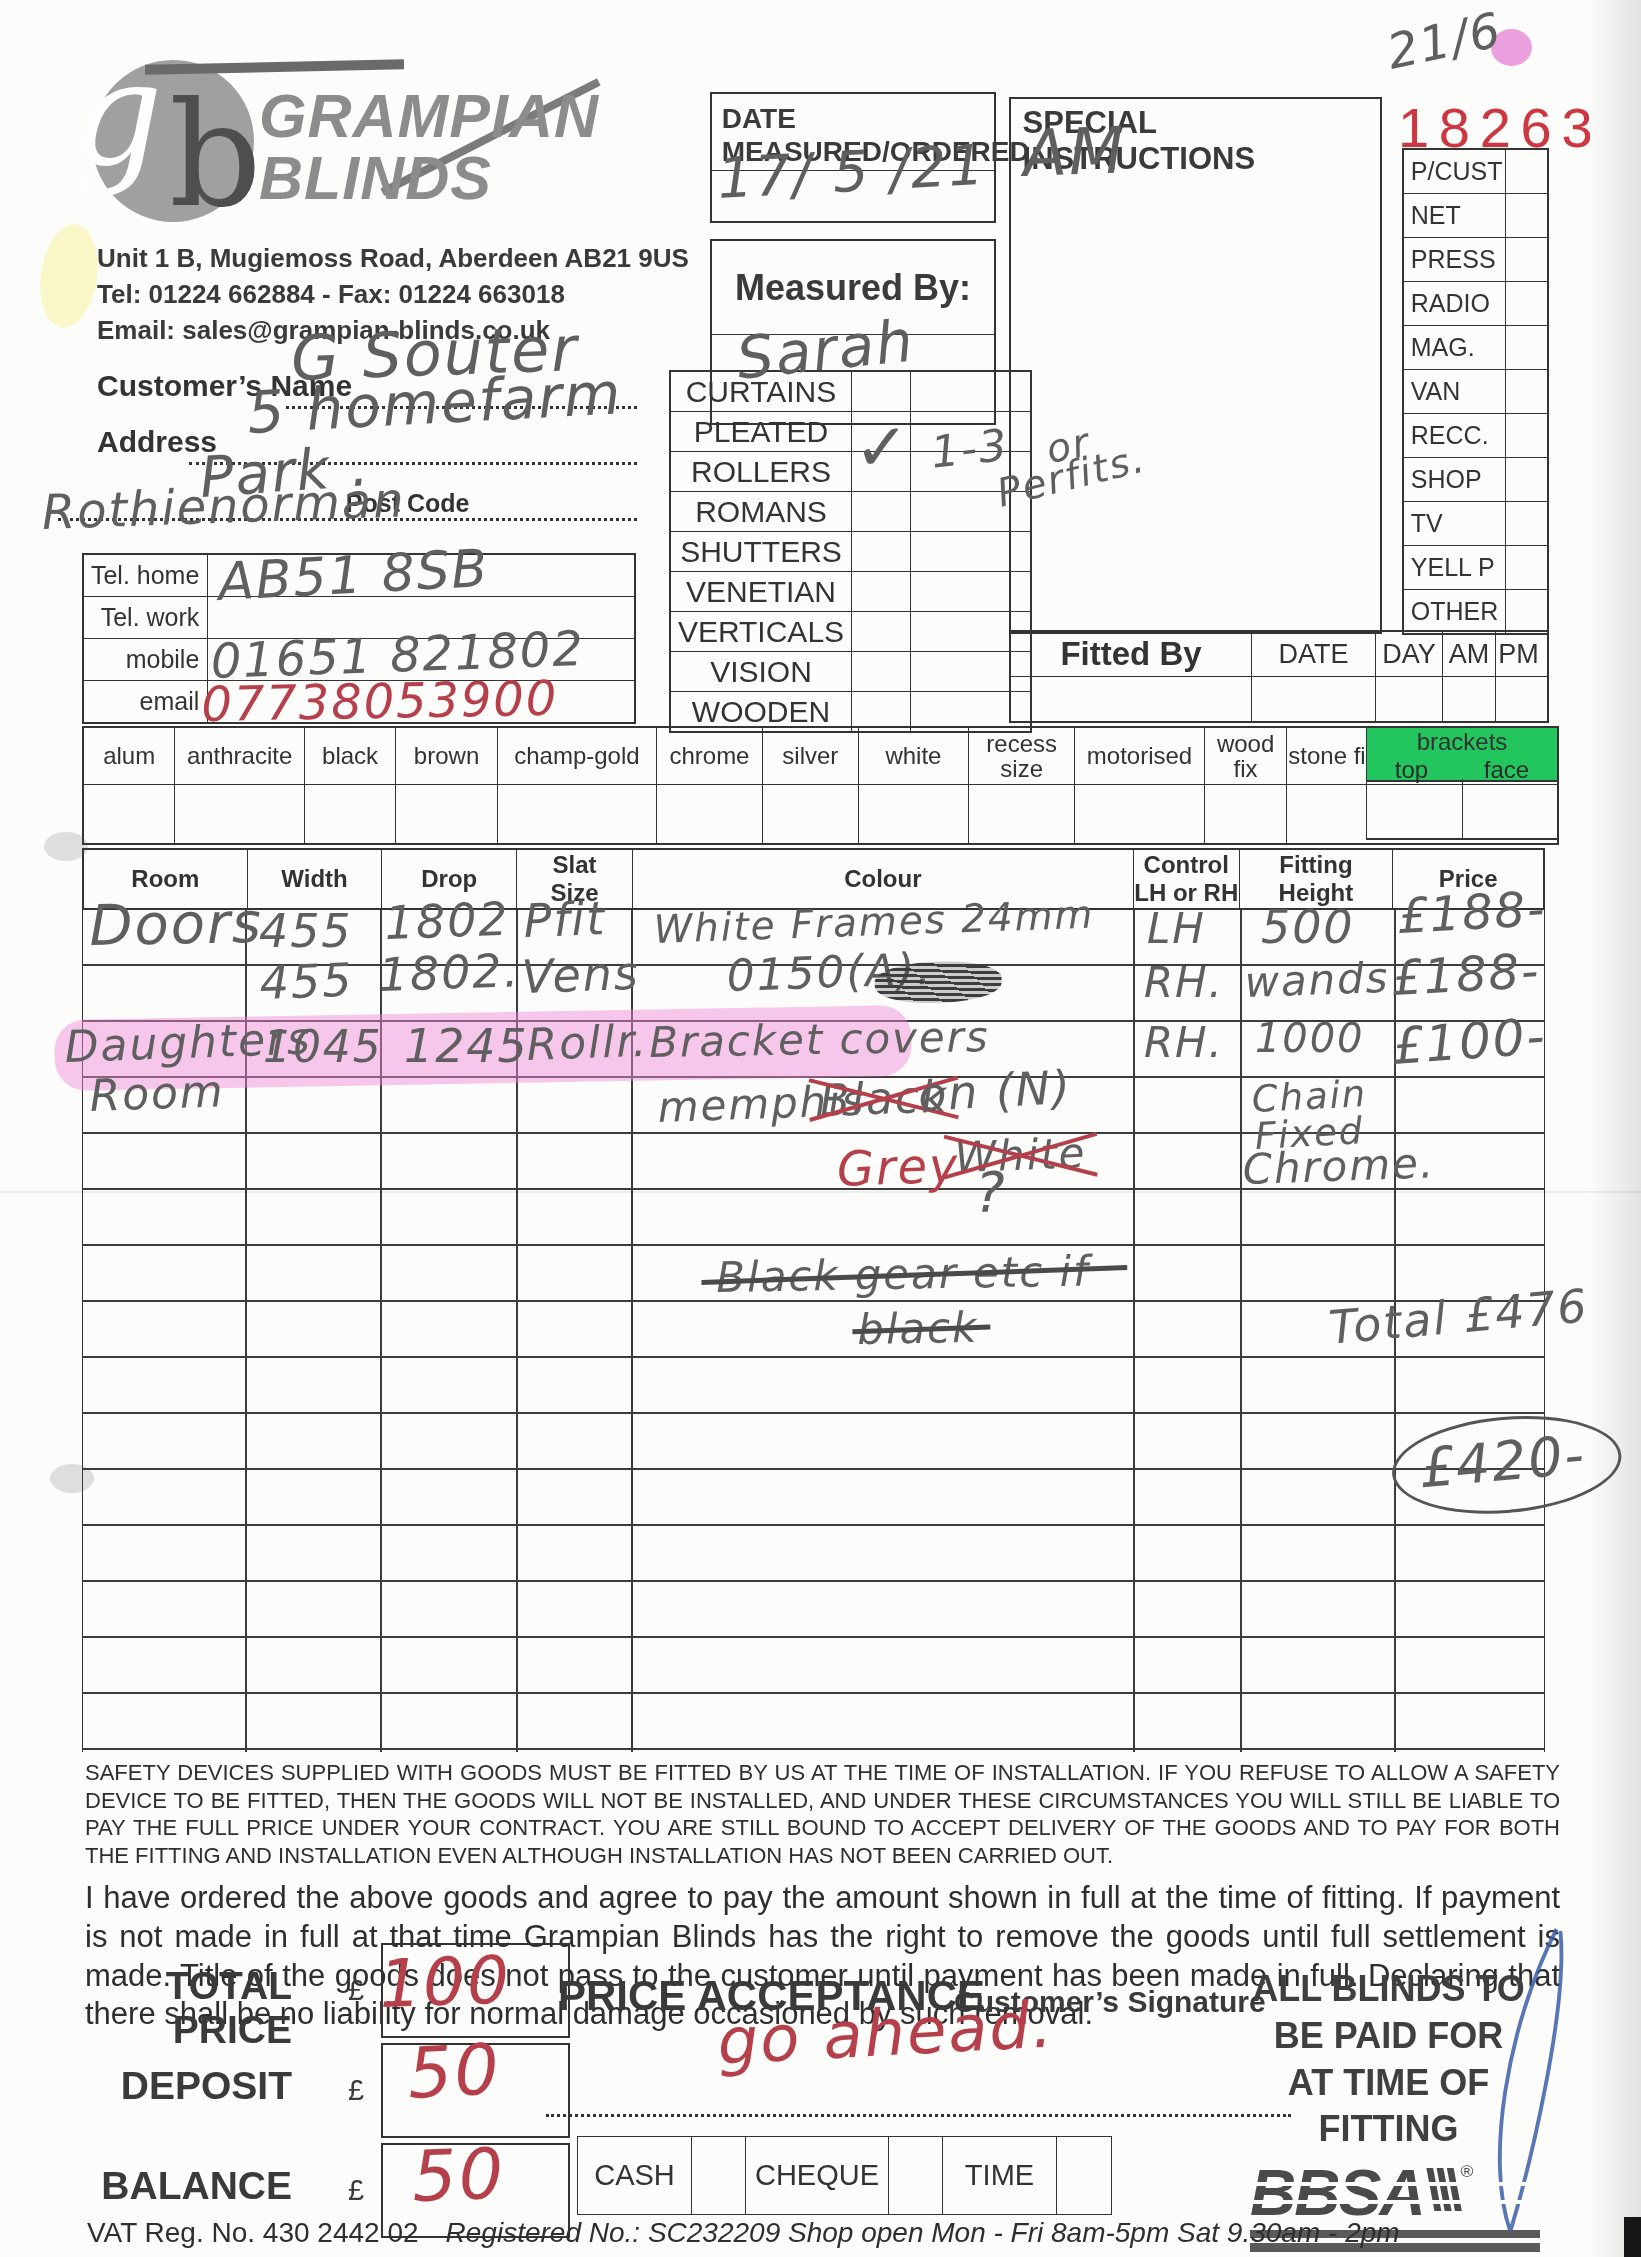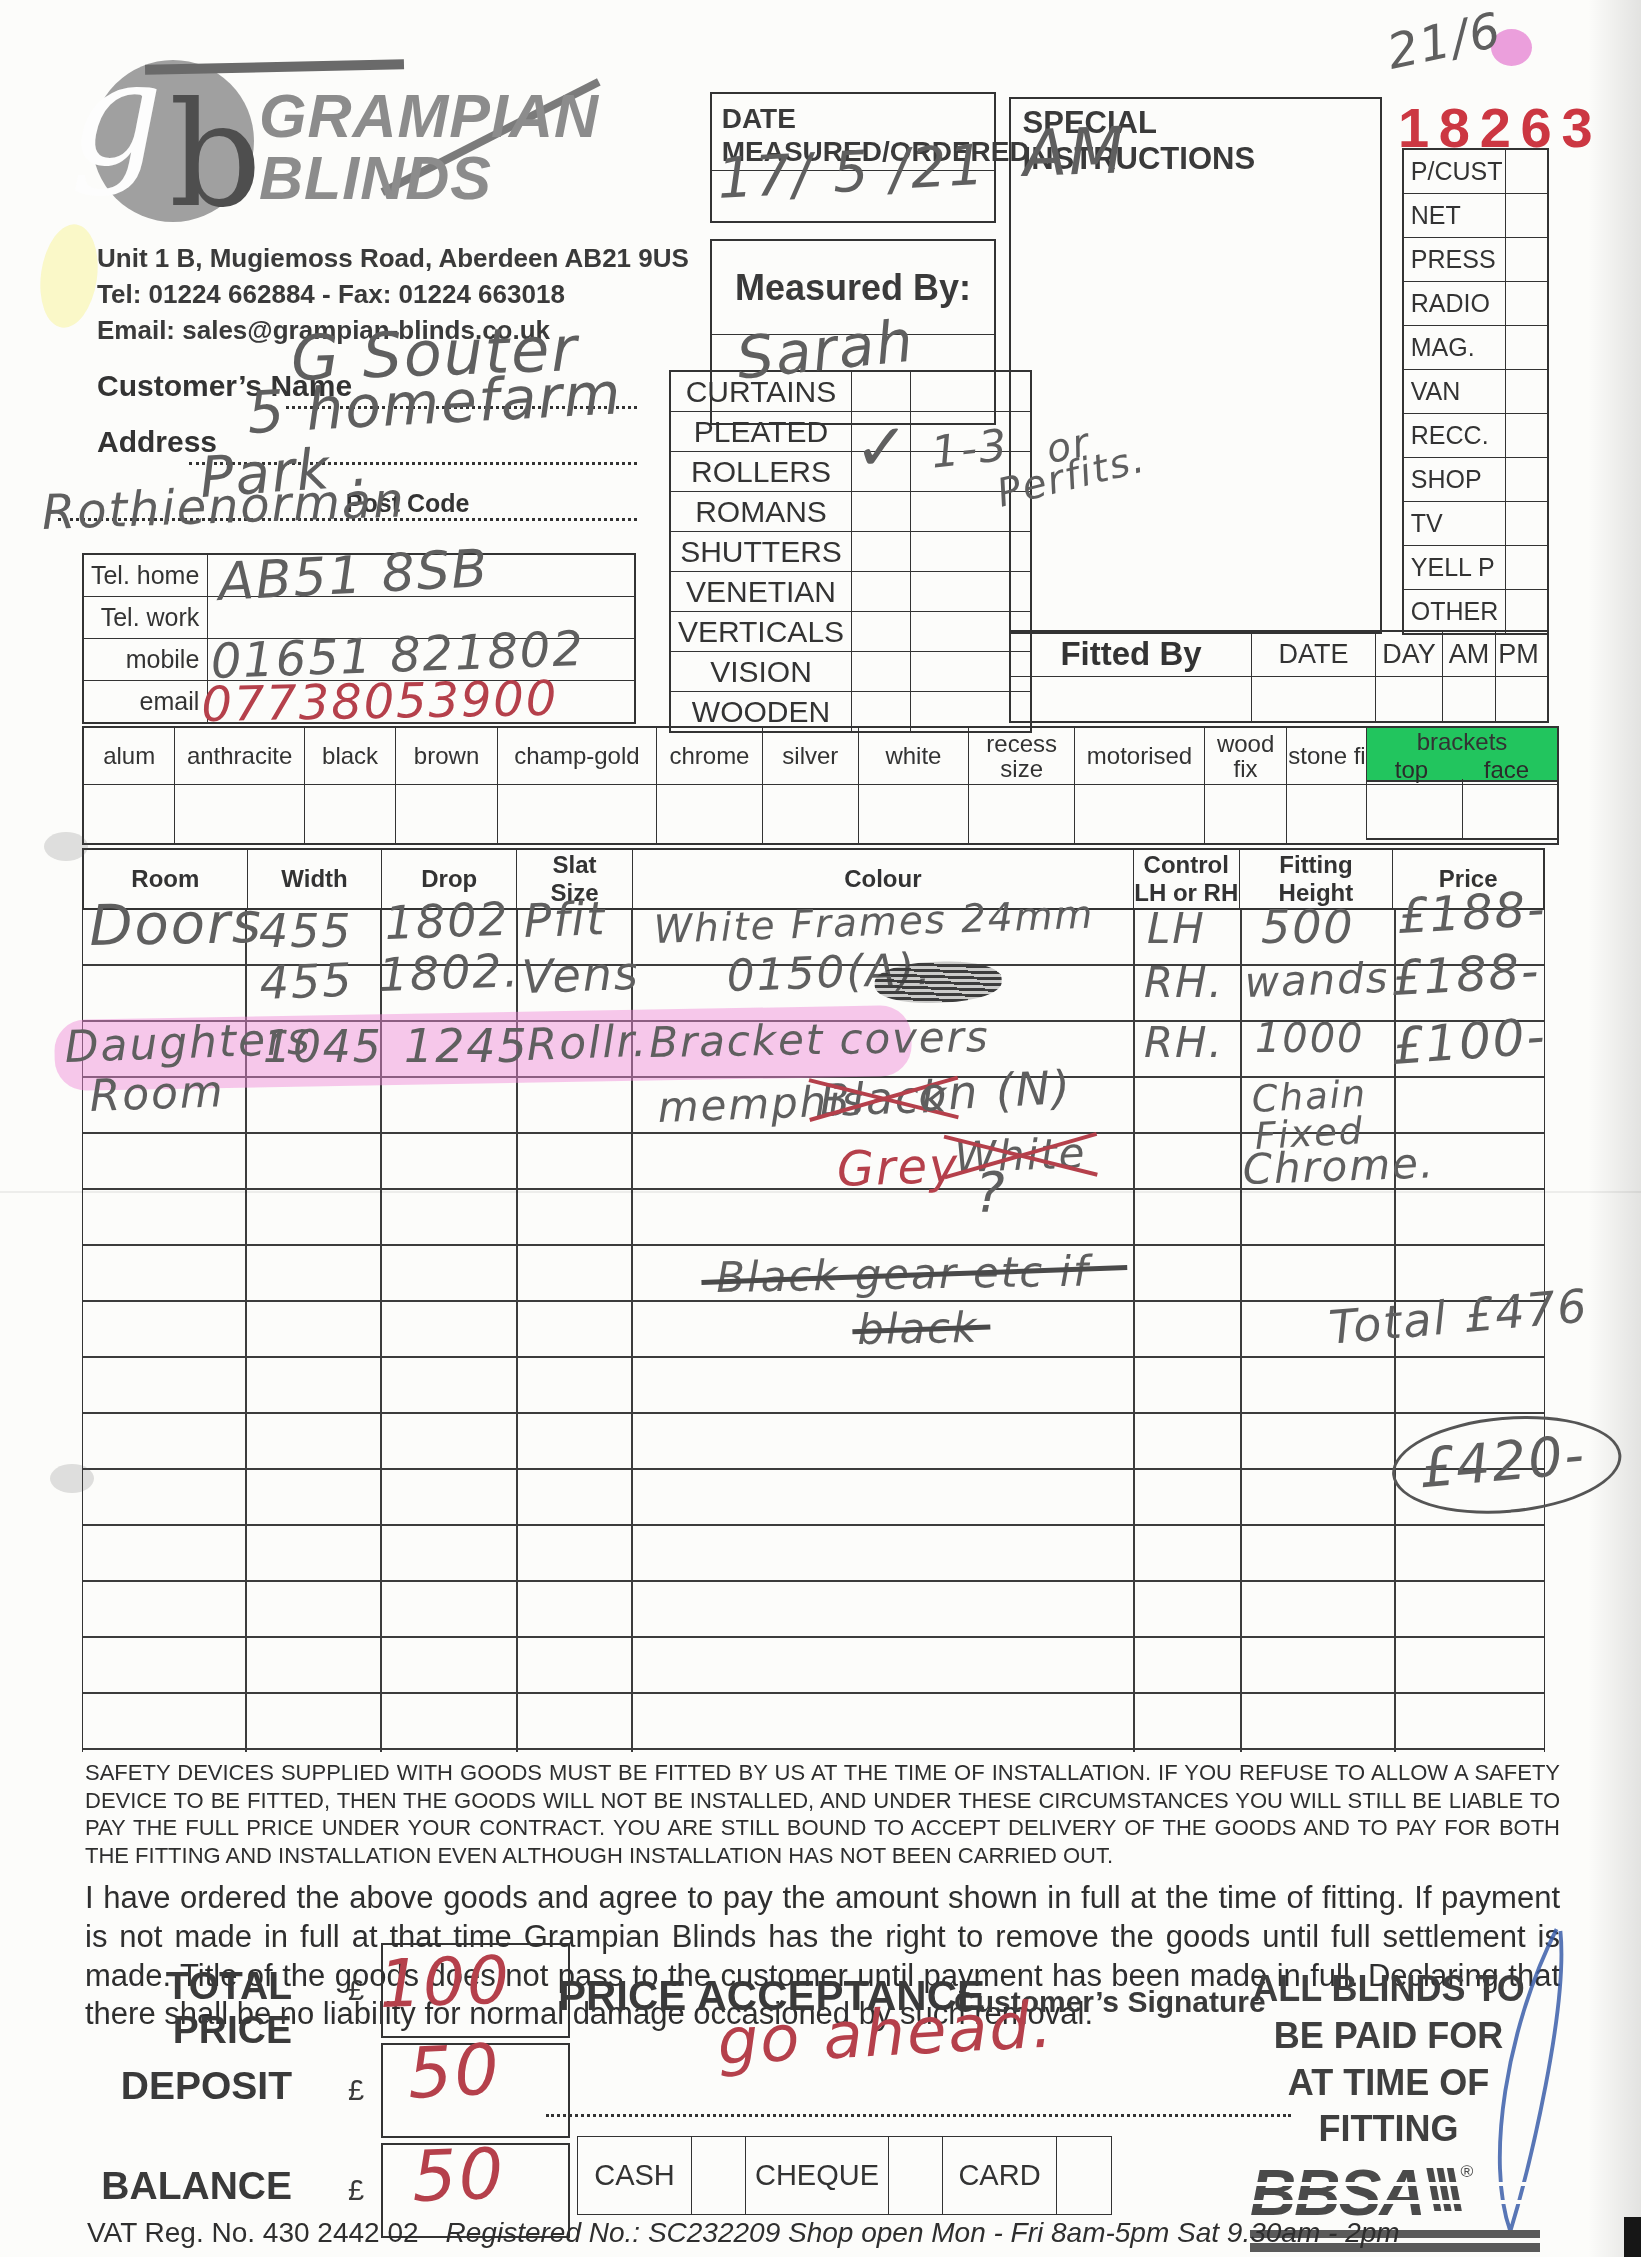--- a/index.html
+++ b/index.html
@@ -126,21 +126,21 @@
   .scribble{background:repeating-linear-gradient(4deg,#3d3d3d 0 2.9px,rgba(60,60,60,.25) 2.9px 5.8px);border-radius:45%;transform:rotate(-2deg);}
   .strike{position:absolute;}
   .strike::after{content:"";position:absolute;left:-4%;right:-10%;top:46%;height:4.8px;background:#4a4a4a;transform:rotate(-1deg);}
   .x-red{position:absolute;}
   .x-red::before,.x-red::after{content:"";position:absolute;left:-10%;right:-10%;top:45%;height:3.9px;background:#b5404b;}
   .x-red::before{transform:rotate(16deg);}
   .x-red::after{transform:rotate(-14deg);}
   .circled{border:3.9px solid #555;border-radius:50%;padding:15.4px 33px 21px 25px;}
 
   
-  .order-no{left:1398px;top:95px;font-weight:bold;font-size:56px;letter-spacing:9.7px;color:#cc3742;}
+  .order-no{left:1398px;top:95px;font-weight:normal;font-size:56px;letter-spacing:9.7px;color:#cc3742;}
   .pink-dot{left:1491px;top:29px;width:41px;height:37px;border-radius:50%;background:#eb9fdc;}
   .yellow-blob{left:41px;top:224px;width:56px;height:104px;border-radius:50%;background:rgba(248,244,150,0.5);transform:rotate(8deg);}
   .crease{left:0;top:1191px;width:1641px;height:1.9px;background:rgba(0,0,0,0.06);}
   .edge-shade{right:0;top:0;width:53px;height:2257px;background:linear-gradient(to right,rgba(0,0,0,0),rgba(0,0,0,0.10));}
   .corner-black{left:1624px;top:2217px;width:17.4px;height:41px;background:#161616;}
   .punch{width:44px;height:29px;border-radius:50%;background:rgba(90,90,90,0.18);}
 </style>
 </head>
 <body>
 
@@ -431,21 +431,21 @@
 
   <div class="abs accept-title">PRICE ACCEPTANCE</div>
   <div class="abs accept-sub">Customer’s Signature</div>
   <div class="abs dotted sig-line"></div>
 
   <div class="abs pay-strip">
     <div class="pay-cell pw-l">CASH</div>
     <div class="pay-cell pw-s"></div>
     <div class="pay-cell pw-l2">CHEQUE</div>
     <div class="pay-cell pw-s"></div>
-    <div class="pay-cell pw-l">CARD</div>
+    <div class="pay-cell pw-l">TIME</div>
     <div class="pay-cell pw-s"></div>
   </div>
 
   <div class="abs notice">
 
   <div class="notice-line">ALL BLINDS TO</div>
       <div class="notice-line">BE PAID FOR</div>
       <div class="notice-line">AT TIME OF</div>
       <div class="notice-line">FITTING</div>
     </div>

